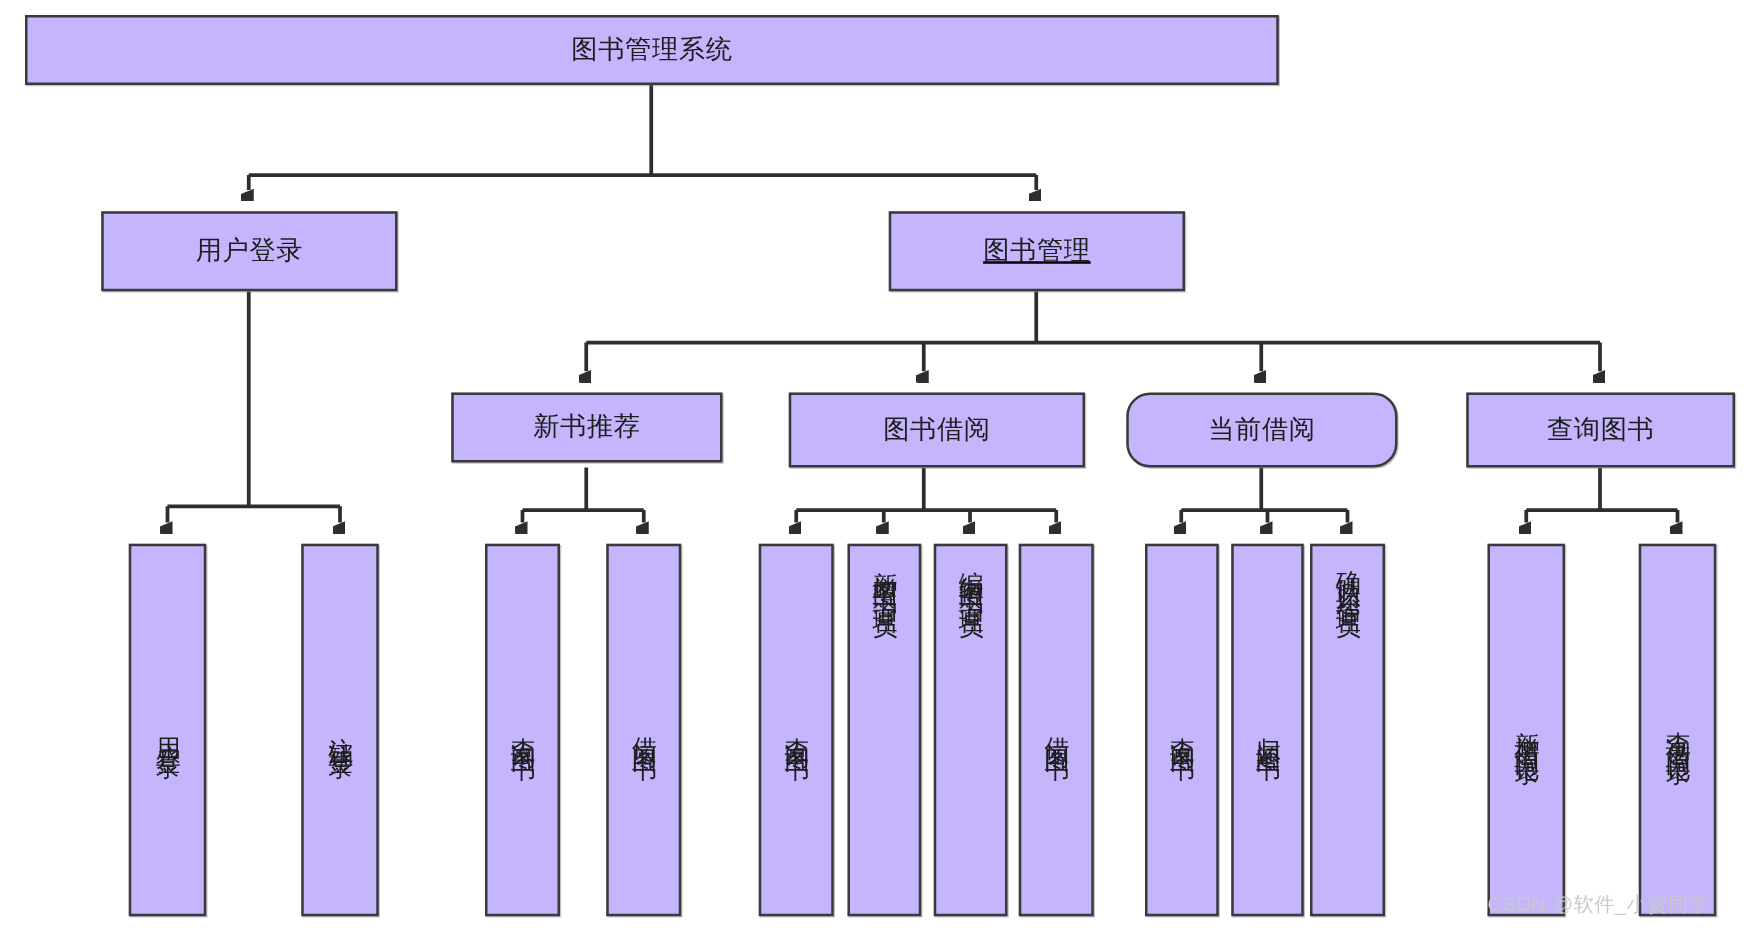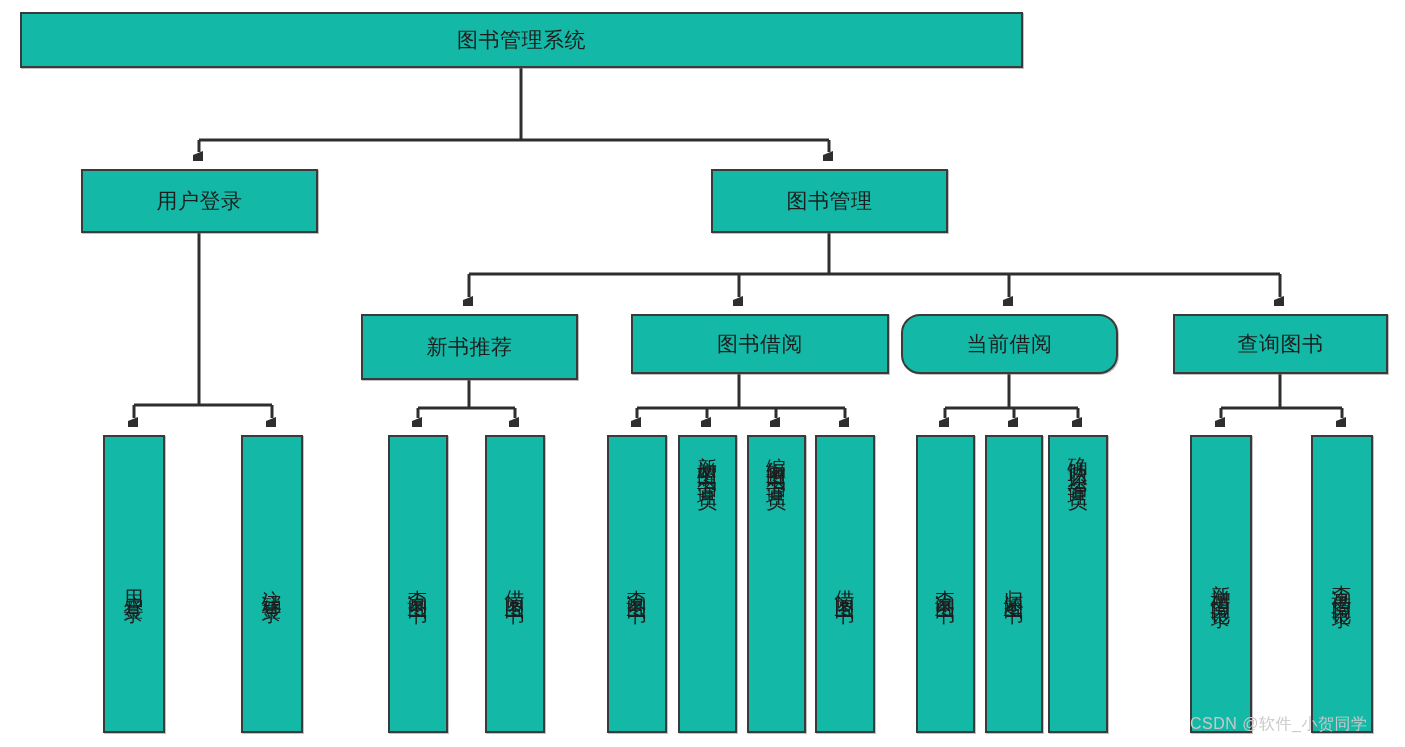--- a/index.html
+++ b/index.html
@@ -24,21 +24,21 @@
     position: absolute;
     left: 0;
     top: 0;
     width: 1405px;
     height: 747px;
     pointer-events: none;
   }
   .node-box {
     position: absolute;
     box-sizing: border-box;
-    background: #14b8a6;
+    background: #c4b5fd;
     border: 2.5px solid #3a3a3a;
     display: flex;
     align-items: center;
     justify-content: center;
     box-shadow: 1px 1px 0 rgba(120,120,120,0.45);
   }
   .node-label-h {
     font-size: 21px;
     color: #1d1d1d;
     line-height: 1.1;
@@ -128,27 +128,27 @@
       </g>
   </svg>
 
   <div id="nodes-layer">
       <div class="node-box" style="left: 20px; top: 12px; width: 1003px; height: 56px;">
         <span class="node-label-h">图书管理系统</span>
       </div>
       <div class="node-box" style="left: 81px; top: 169px; width: 237px; height: 64px;">
         <span class="node-label-h">用户登录</span>
       </div>
-      <div class="node-box" style="left: 711px; top: 169px; width: 237px; height: 64px;">
+      <div class="node-box" style="left: 711px; top: 169px; width: 237px; height: 64px; text-decoration: underline;">
         <span class="node-label-h">图书管理</span>
       </div>
-      <div class="node-box" style="left: 361px; top: 314px; width: 217px; height: 66px;">
+      <div class="node-box" style="left: 361px; top: 314px; width: 217px; height: 56px;">
         <span class="node-label-h">新书推荐</span>
       </div>
-      <div class="node-box" style="left: 631px; top: 314px; width: 258px; height: 60px;">
+      <div class="node-box" style="left: 631px; top: 314px; width: 237px; height: 60px;">
         <span class="node-label-h">图书借阅</span>
       </div>
       <div class="node-box" style="left: 901px; top: 314px; width: 217px; height: 60px; border-radius: 19px;">
         <span class="node-label-h">当前借阅</span>
       </div>
       <div class="node-box" style="left: 1173px; top: 314px; width: 215px; height: 60px;">
         <span class="node-label-h">查询图书</span>
       </div>
       <div class="node-box vertical" style="left: 103px; top: 435px; width: 62px; height: 298px;">
         <span class="node-label-v">用户登录</span>

